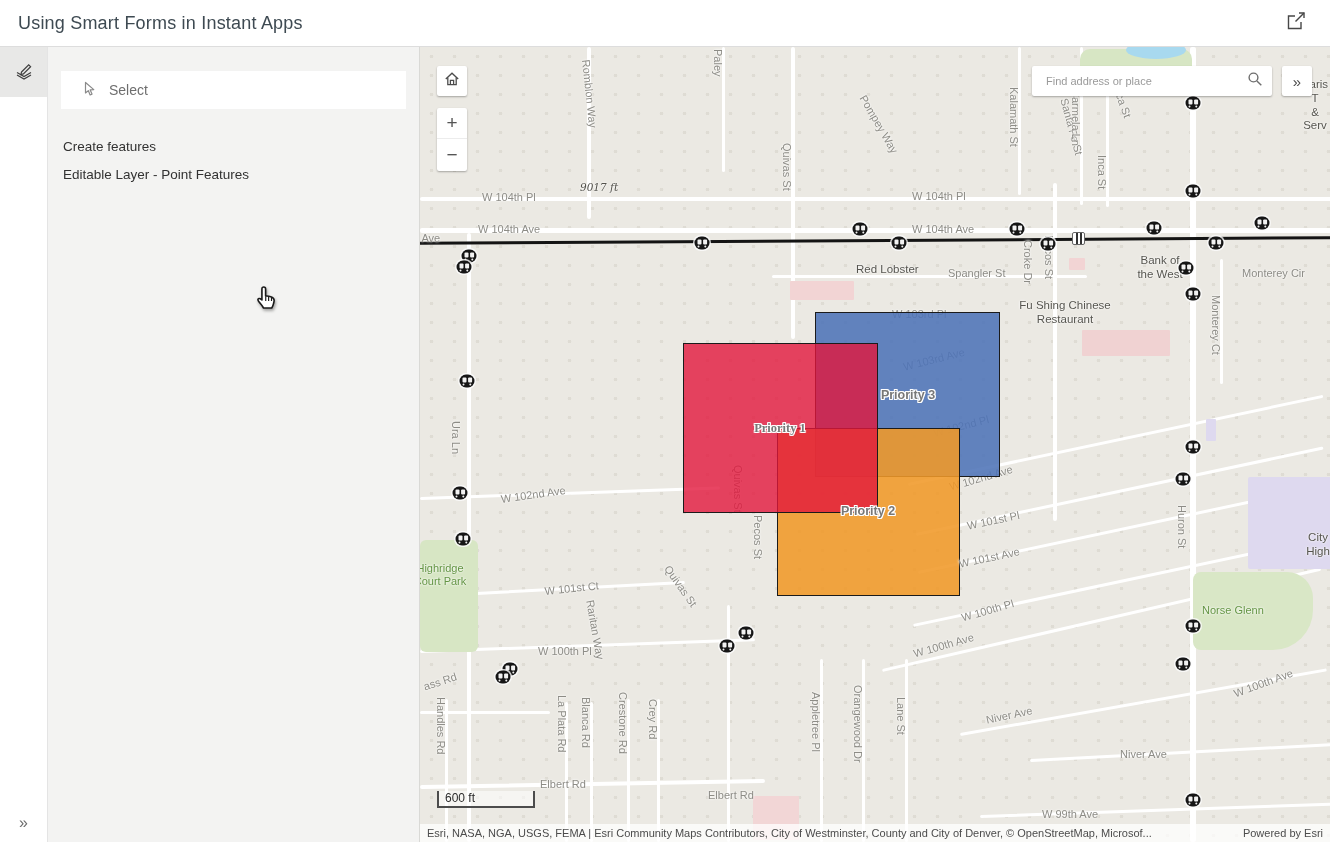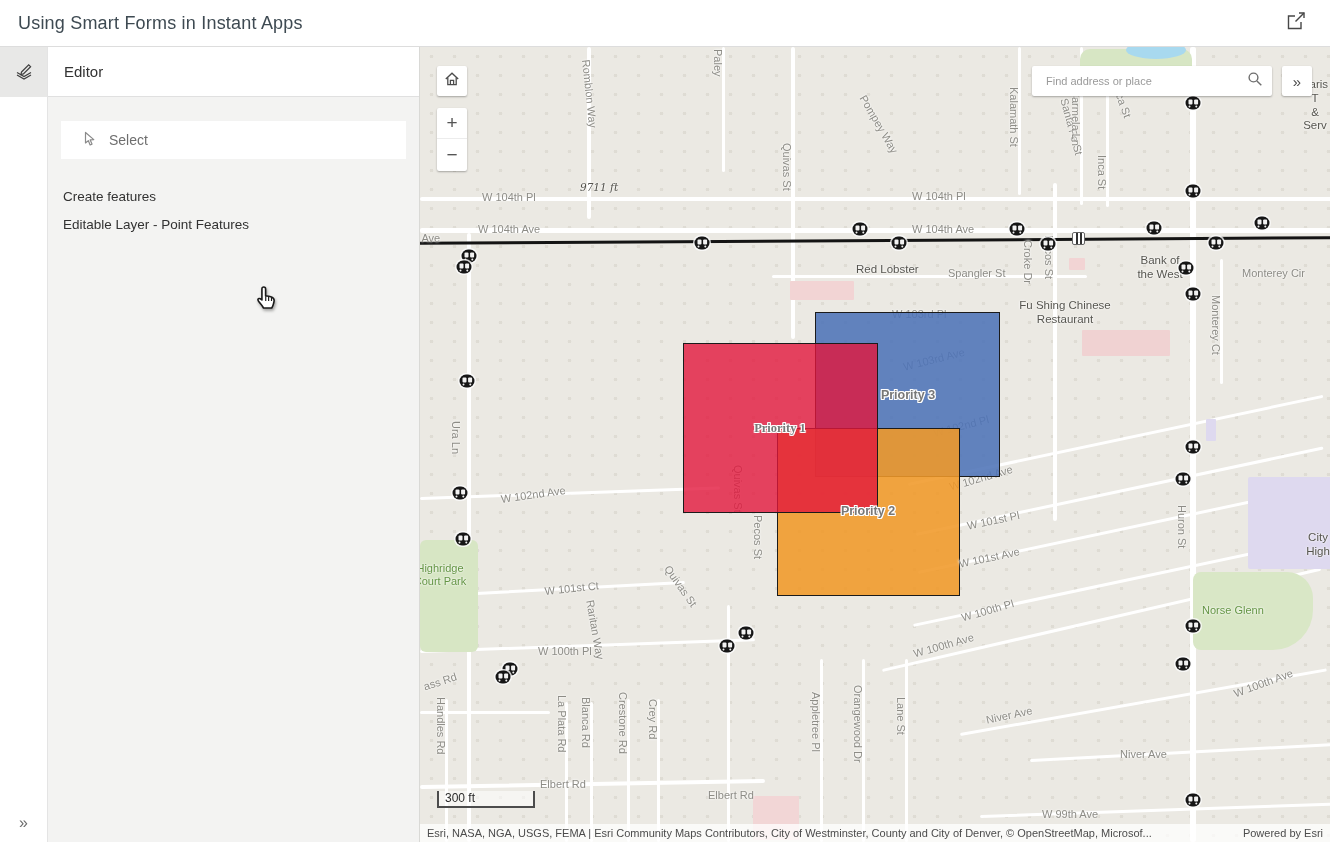--- a/index.html
+++ b/index.html
@@ -117,21 +117,20 @@
         <path d="M4 13.5 l7 4 7-4"></path>
           <path d="M4 16 l7 4 7-4"></path>
         <path d="M8.5 13 L15.7 5.8 l1.9 1.9 L10.4 14.9 l-2.5.6z"></path>
       </svg>
     </span>
   </div>
   <div class="strip-expand">»</div>
 </div>
 
 <div class="panel">
-  <div class="panel-header">Editor</div>
   <div class="panel-body">
     <div class="select-row">
       <span>
         <svg width="15" height="16" viewBox="0 0 15 16" fill="none" stroke="#8a8a8a" stroke-width="1.2" stroke-linejoin="round">
           <path d="M3.5 1.5 L3.5 12 L6.3 9.6 L8.1 14 L10 13.1 L8.2 8.9 L11.8 8.6 Z"></path>
         </svg>
       </span>
       <span>Select</span>
     </div>
     <div class="section-label create-label">Create features</div>
@@ -170,21 +169,21 @@
         <svg width="16" height="16" viewBox="0 0 16 16" fill="none" stroke="#6e6e6e" stroke-width="1.4">
           <circle cx="6.5" cy="6.5" r="4.4"></circle>
             <path d="M9.9 9.9 L14.3 14.3"></path>
         </svg>
       </span>
     </div>
   </div>
   <div class="ctrl map-expand">»</div>
 
   <div class="scalebar">
-    <span>300 ft</span>
+    <span>600 ft</span>
   </div>
   <div class="attribution">
     <span class="attr-left">Esri, NASA, NGA, USGS, FEMA | Esri Community Maps Contributors, City of Westminster, County and City of Denver, © OpenStreetMap, Microsof...</span>
     <span>Powered by Esri</span>
   </div>
 <div class="road" style="left: 0px; top: 150px; width: 912px; height: 4px;"></div>
     <div class="road" style="left: 0px; top: 181px; width: 912px; height: 5px;"></div>
     <div class="road" style="left: 352px; top: 228px; width: 315px; height: 3px;"></div>
     <div class="road" style="left: 0px; top: 450px; width: 300px; height: 3px; transform: rotate(-2deg);"></div>
     <div class="road" style="left: 55px; top: 545px; width: 210px; height: 3px; transform: rotate(-3deg);"></div>
@@ -229,21 +228,21 @@
     <div class="area" style="left: 828px; top: 430px; width: 84px; height: 92px; background: rgb(222, 217, 239); border-radius: 2px;"></div>
     <div class="area" style="left: 786px; top: 372px; width: 10px; height: 22px; background: rgb(222, 217, 239); border-radius: 1px;"></div>
     <div class="zone" style="left: 395px; top: 265px; width: 185px; height: 165px; background: rgba(77, 115, 183, 0.88); z-index: 3;"></div>
     <div class="zone-lbl" style="left: 488px; top: 348px;">Priority 3</div>
     <div class="zone" style="left: 357px; top: 381px; width: 183px; height: 168px; background: rgba(240, 153, 40, 0.88); z-index: 4;"></div>
     <div class="zone-lbl" style="left: 448px; top: 464px;">Priority 2</div>
     <div class="zone" style="left: 263px; top: 296px; width: 195px; height: 170px; background: rgba(226, 23, 60, 0.8); z-index: 5;"></div>
     <div class="zone-lbl" style="left: 360px; top: 381px; font-family: Liberation Serif, serif;">Priority 1</div>
     <div class="lbl" style="left: 62px; top: 144px;">W 104th Pl</div>
     <div class="lbl" style="left: 58px; top: 176px;">W 104th Ave</div>
-    <div class="lbl elev" style="left: 160px; top: 134px;">9711 ft</div>
+    <div class="lbl elev" style="left: 160px; top: 134px;">9017 ft</div>
     <div class="lbl" style="left: 492px; top: 143px;">W 104th Pl</div>
     <div class="lbl" style="left: 492px; top: 176px;">W 104th Ave</div>
     <div class="lbl" style="left: -42px; top: 185px;">W 104th Ave</div>
     <div class="lbl poi" style="left: 436px; top: 216px;">Red Lobster</div>
     <div class="lbl" style="left: 528px; top: 220px;">Spangler St</div>
     <div class="lbl poi poi2" style="left: 740px; top: 221px;">Bank of
 the West</div>
     <div class="lbl" style="left: 822px; top: 220px;">Monterey Cir</div>
     <div class="lbl poi poi2" style="left: 645px; top: 266px;">Fu Shing Chinese
 Restaurant</div>

